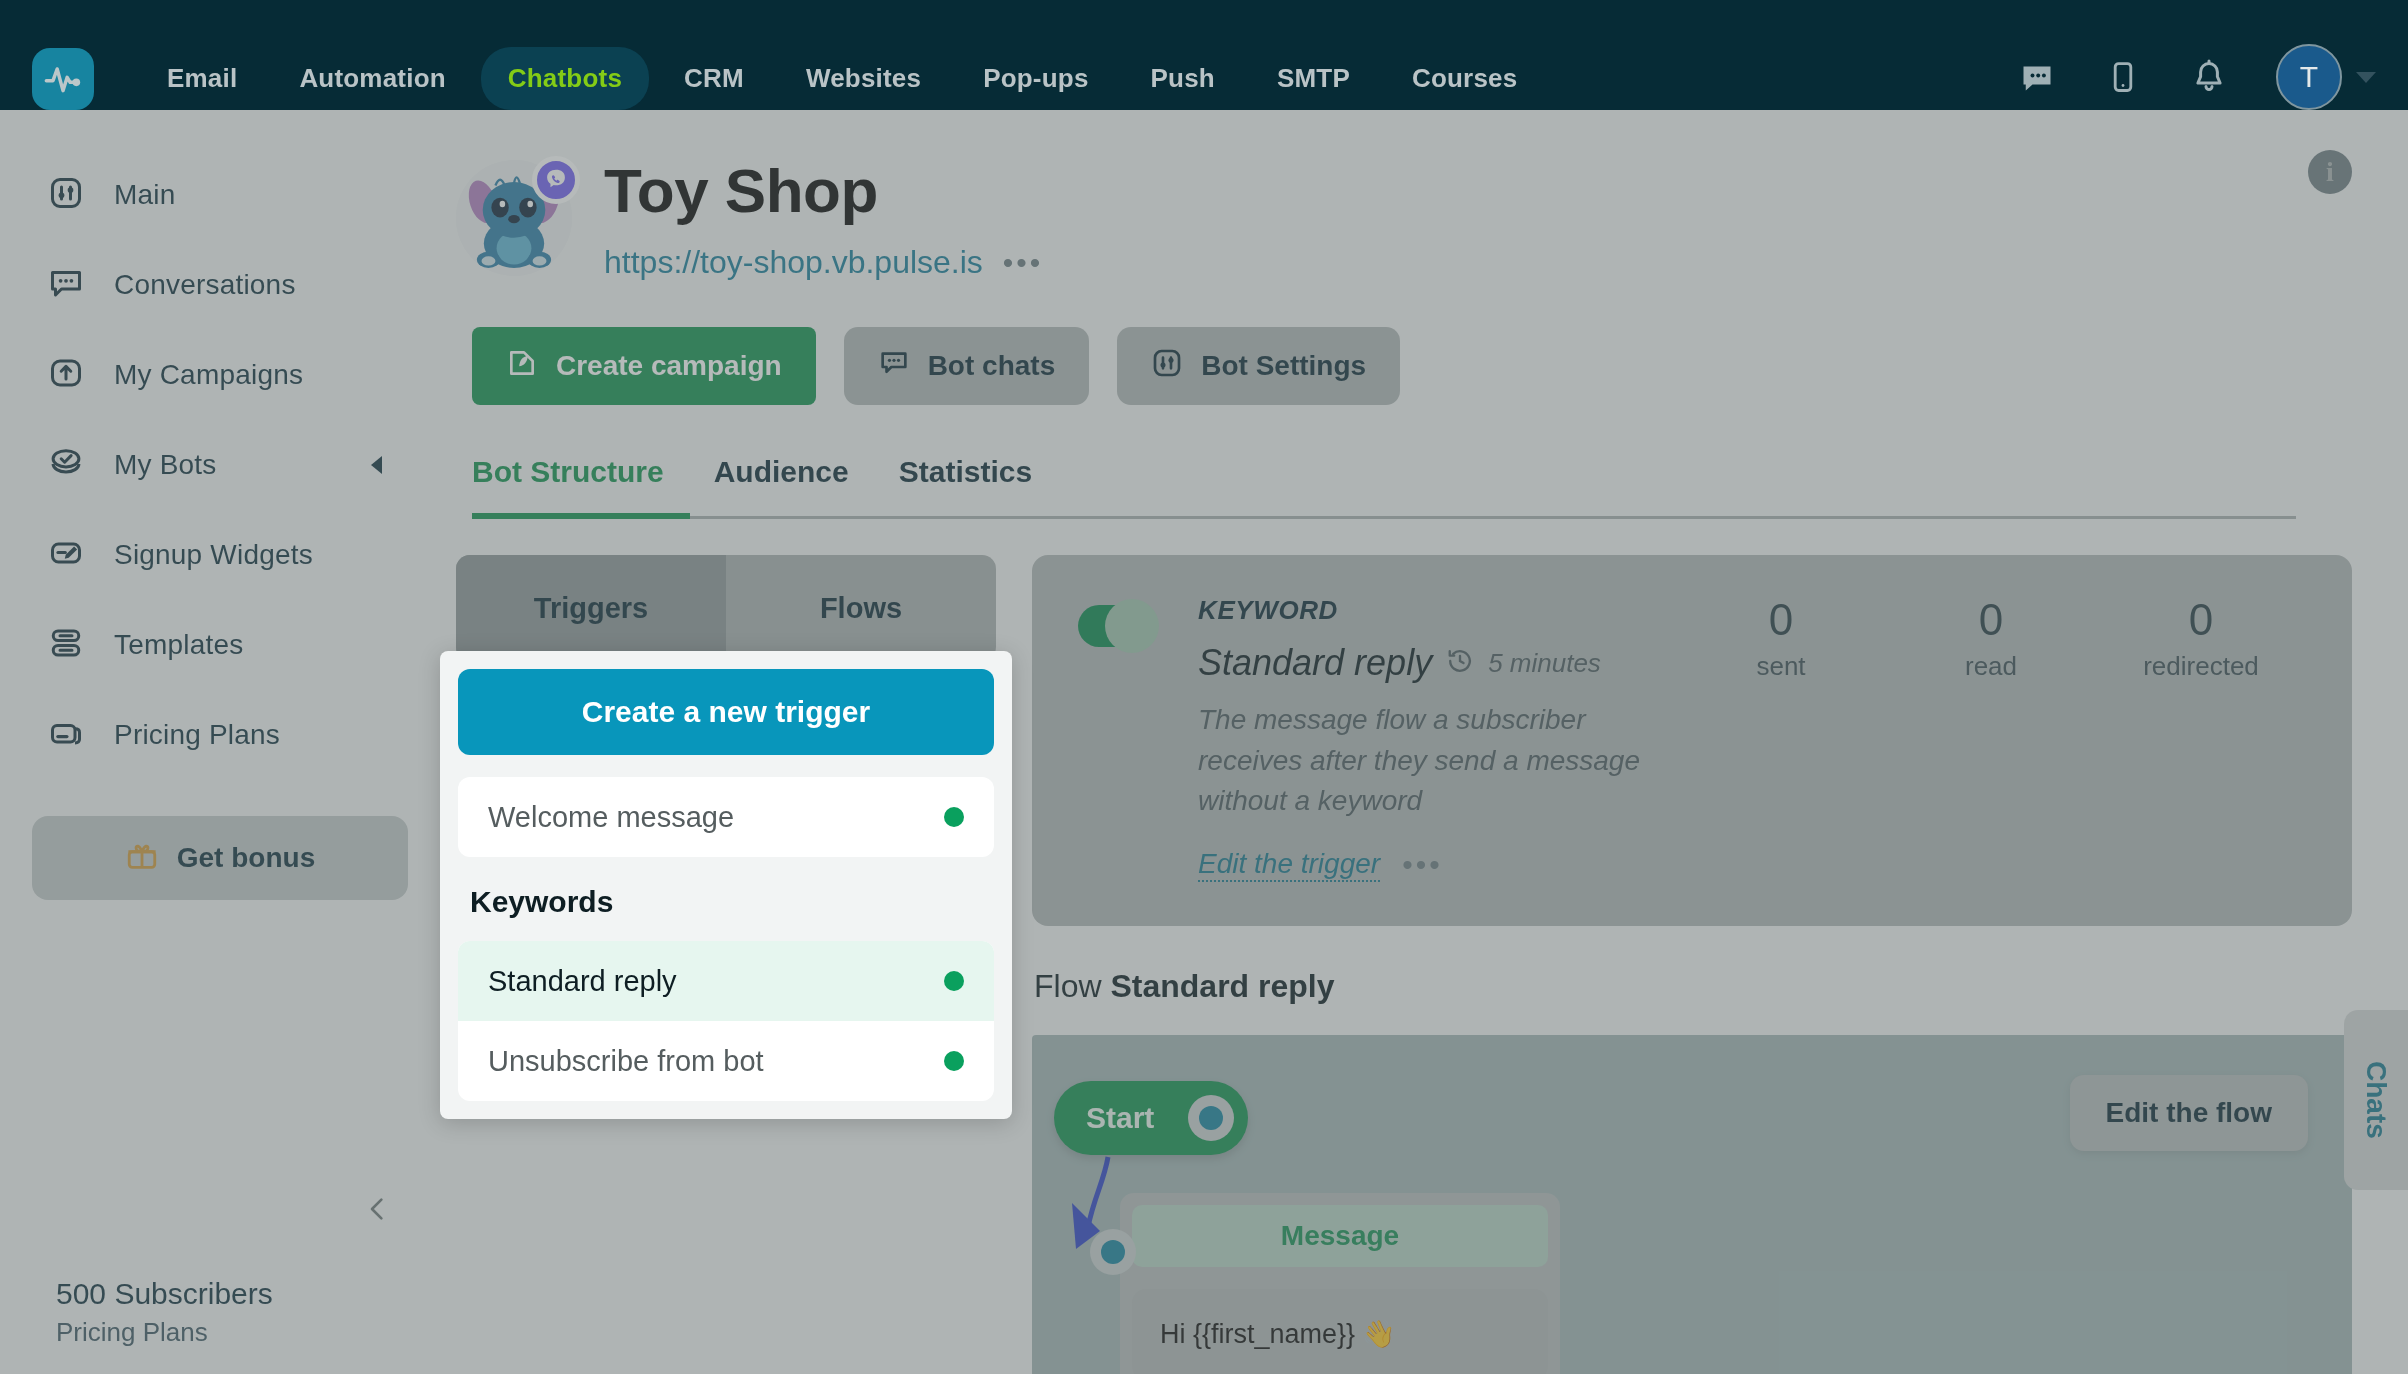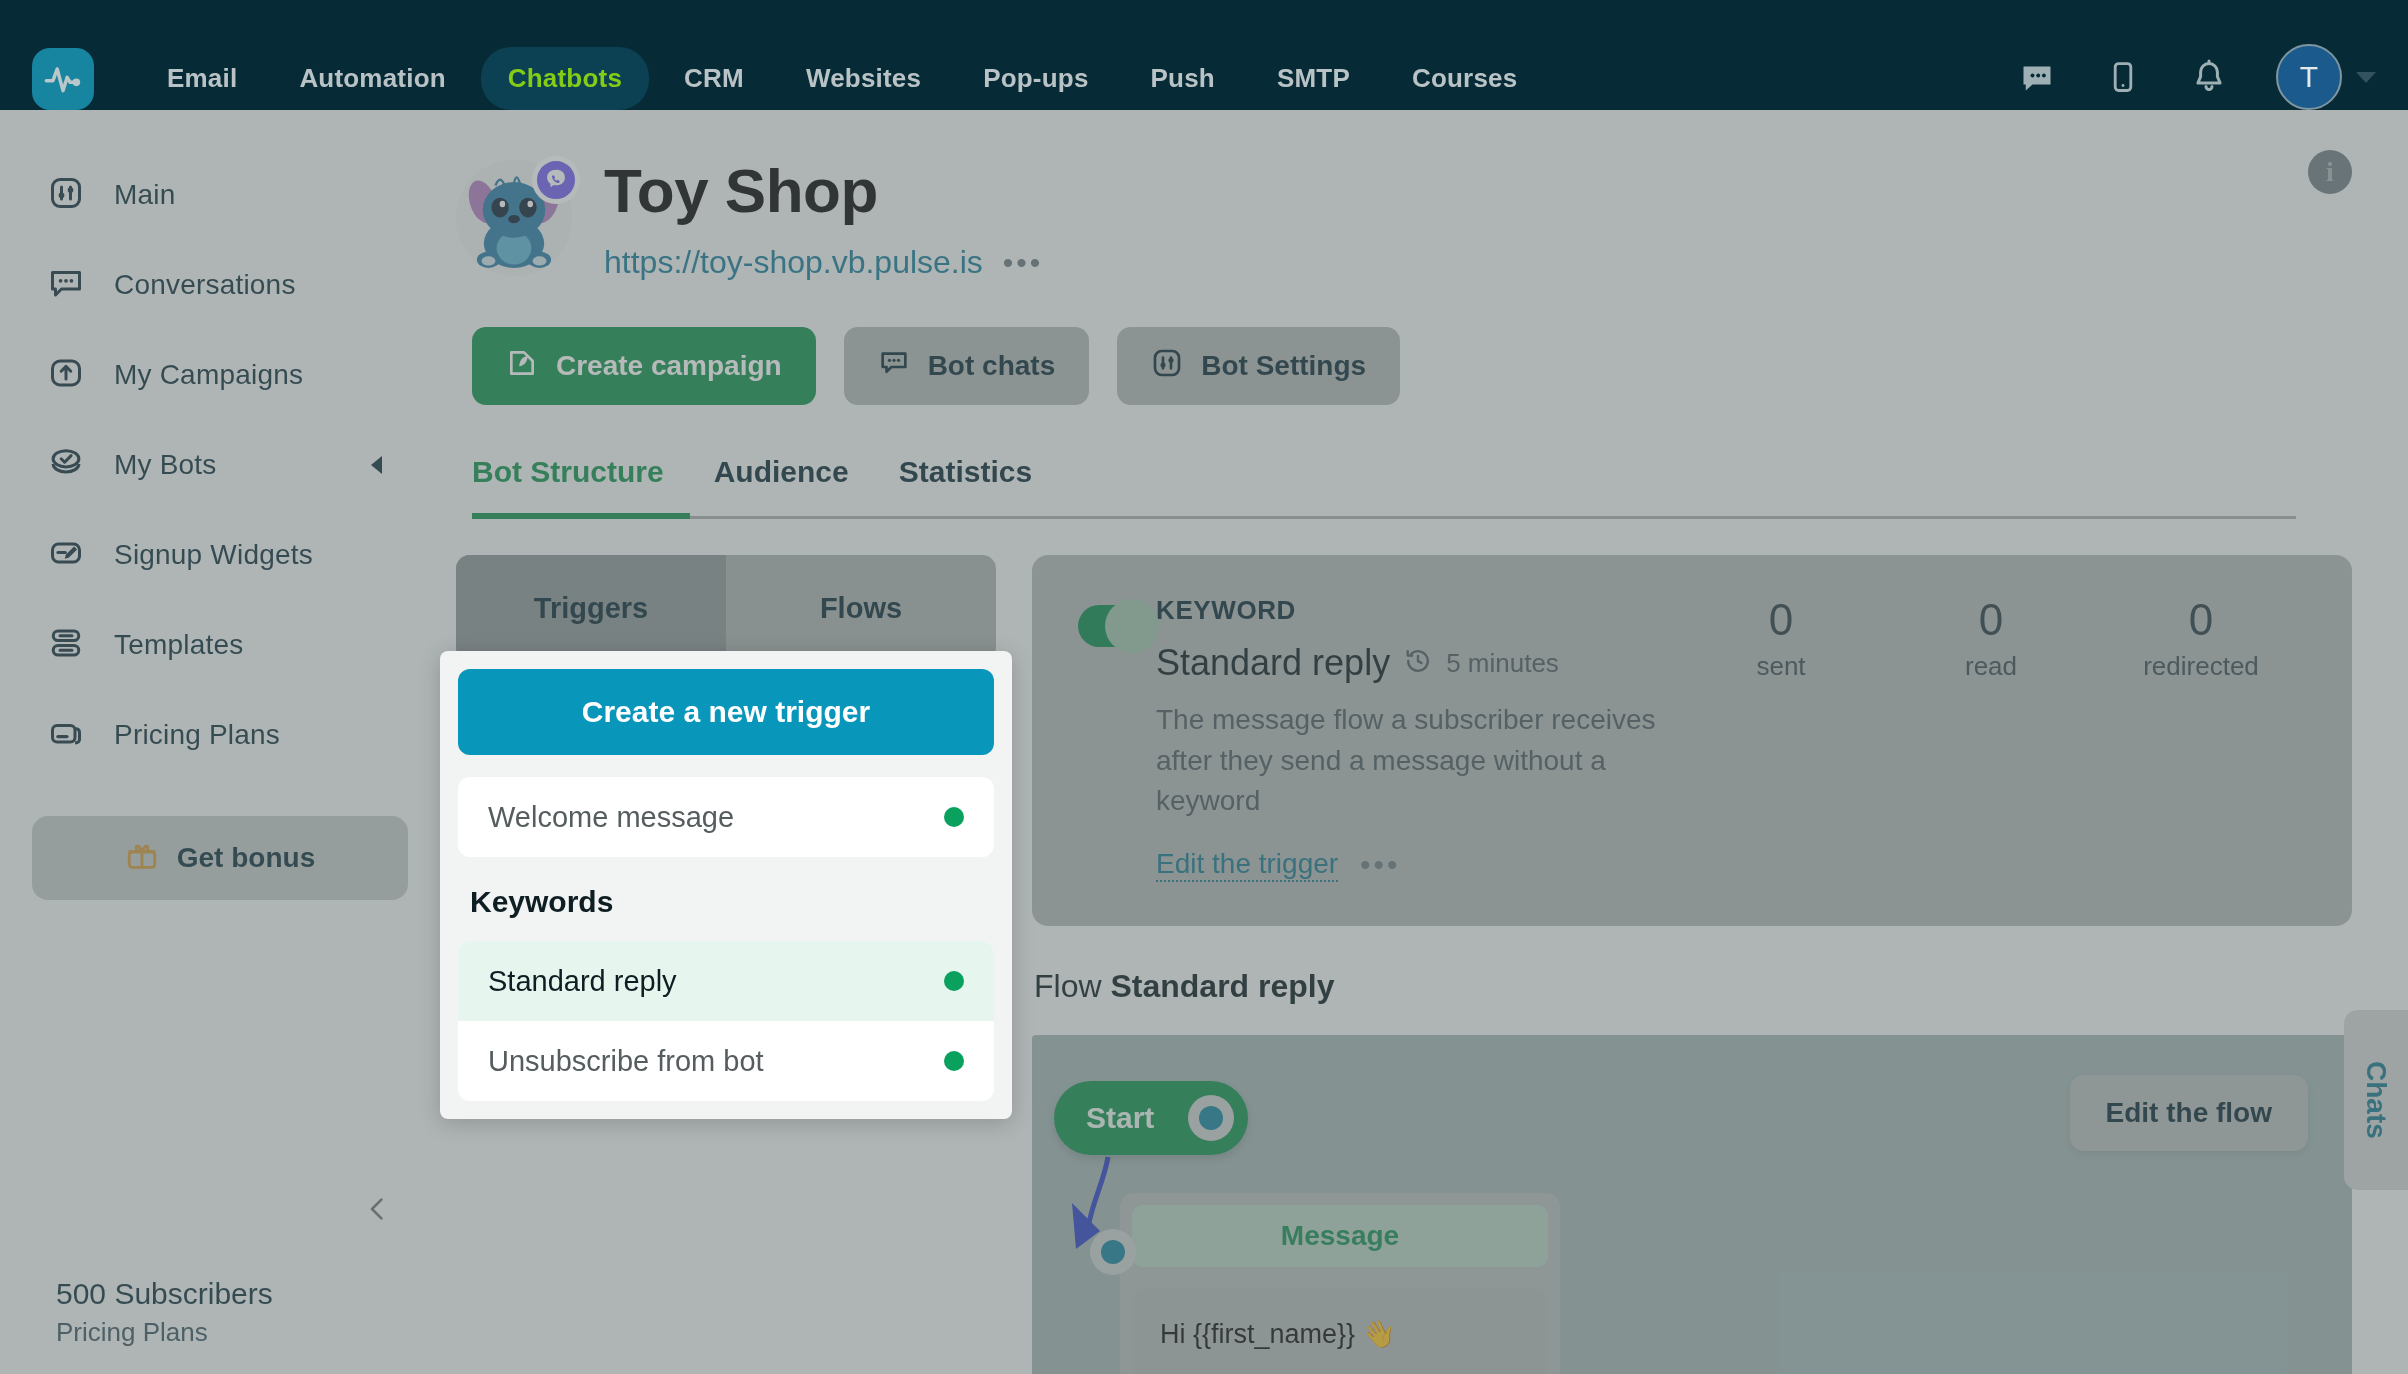--- a/index.html
+++ b/index.html
@@ -92,21 +92,21 @@
     border-radius: 50%; background: #6f7e84; color: #adb4b4;
     display: flex; align-items: center; justify-content: center;
     font-size: 28px; font-weight: 700; font-family: "Liberation Serif", serif;
   }
 
   .action-row { display: flex; gap: 28px; margin: 46px 0 0 16px; }
   .btn {
     display: flex; align-items: center; gap: 18px; height: 78px;
     padding: 0 34px; border-radius: 14px; font-size: 28px; font-weight: 700;
   }
-  .btn-primary { background: #139350; color: #ffffff; }
+  .btn-primary { background: #139350; color: #ffffff; border-radius: 8px; }
   .btn-ghost { background: #b0b7b7; color: #0d2b38; }
 
   .tabs { display: flex; gap: 50px; margin: 50px 0 0 16px; position: relative; }
   .tab { font-size: 30px; font-weight: 700; color: #0d2b38; padding-bottom: 30px; }
   .tab.active { color: #139350; }
   .tabs-rule {
     position: absolute; left: 0; right: 56px; bottom: 0; height: 3px; background: #a9b0b0;
   }
   .tabs-underline { position: absolute; left: 0; bottom: 0; height: 6px; width: 218px; background: #139350; }
 
@@ -151,21 +151,21 @@
     display: flex; align-items: flex-start;
   }
   .toggle {
     width: 78px; height: 42px; border-radius: 21px; background: #0b8a4f;
     position: relative; flex: none; margin-top: 10px;
   }
   .toggle .knob {
     position: absolute; right: -3px; top: -6px; width: 54px; height: 54px;
     border-radius: 50%; background: #9fc4ae;
   }
-  .kw-body { flex: 1; min-width: 0; }
+  .kw-body { margin-left: 42px; flex: 1; min-width: 0; font-style: italic; }
   .kw-tag { font-size: 26px; font-weight: 800; color: #0d2b38; letter-spacing: .6px; }
   .kw-title-row { display: flex; align-items: center; gap: 14px; margin-top: 16px; }
   .kw-title { font-size: 36px; color: #0e1e23; }
   .kw-time { font-size: 26px; color: #4c5b60; }
   .kw-desc { font-size: 28px; color: #4c5b60; line-height: 1.45; margin-top: 16px; max-width: 500px; }
   .kw-edit-row { display: flex; align-items: center; gap: 22px; margin-top: 26px; }
   .kw-edit { font-size: 28px; color: #19788f; border-bottom: 2px dotted #19788f; }
   .kw-stats { display: flex; gap: 0; margin-left: auto; flex: none; }
   .stat { width: 210px; text-align: center; }
   .stat-num { font-size: 44px; color: #253c44; font-weight: 400; }

